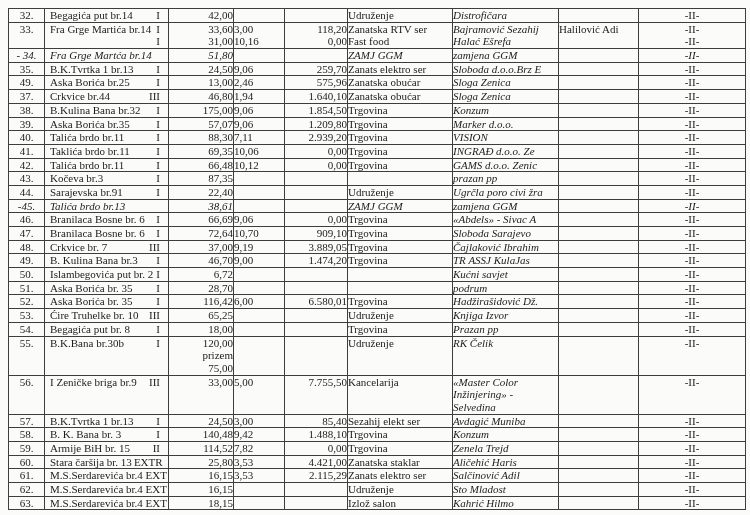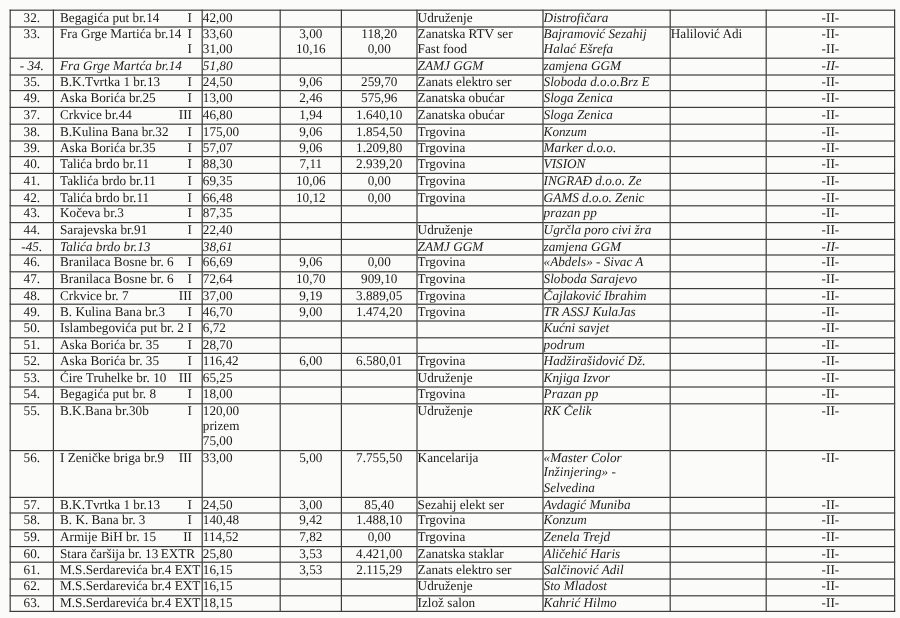--- a/index.html
+++ b/index.html
@@ -26,23 +26,23 @@
     padding:0;
     font-size:11px;
     line-height:12.7px;
     overflow:hidden;
     white-space:nowrap;
   }
   .ln{height:12.7px;}
   td.c-num{text-align:center;}
   td.c-addr .ln{display:flex;justify-content:space-between;padding:0 8px 0 5px;}
   td.c-addr .zone{padding-left:2px;}
-  td.c-area{padding-right:9px;}
-  td.c-rate{text-align:center;padding-right:5px;}
-  td.c-amt{text-align:center;padding-right:5px;}
+  td.c-area{text-align:right;padding-right:9px;}
+  td.c-rate{text-align:left;padding-right:5px;}
+  td.c-amt{text-align:right;padding-right:5px;}
   td.c-type{padding-left:6px;}
   td.c-name{padding-left:6px;font-style:italic;}
   td.c-n2{padding-left:7px;}
   td.c-note{text-align:center;}
   tr.it td{font-style:italic;margin-left:29px;}
 </style>
 </head>
 <body>
 
 <div class="page">

